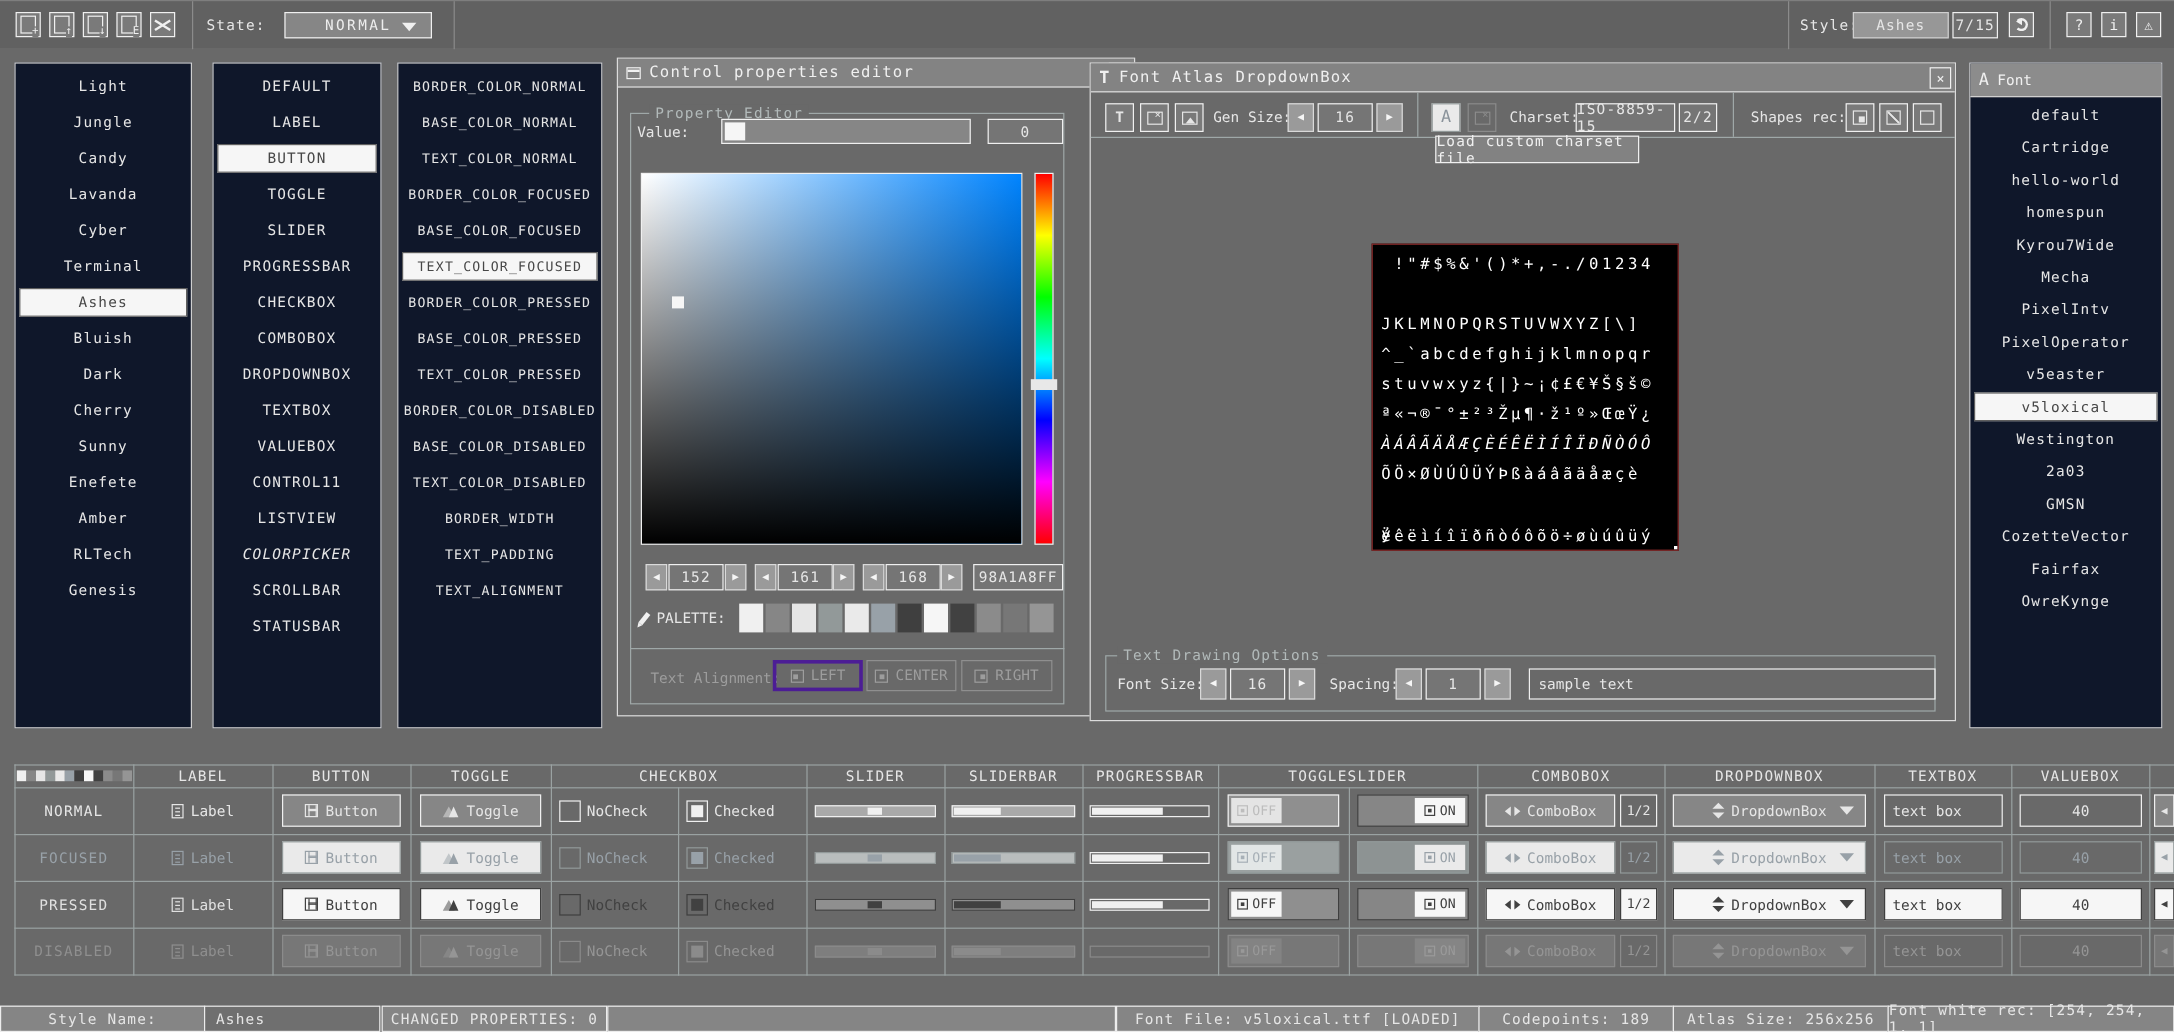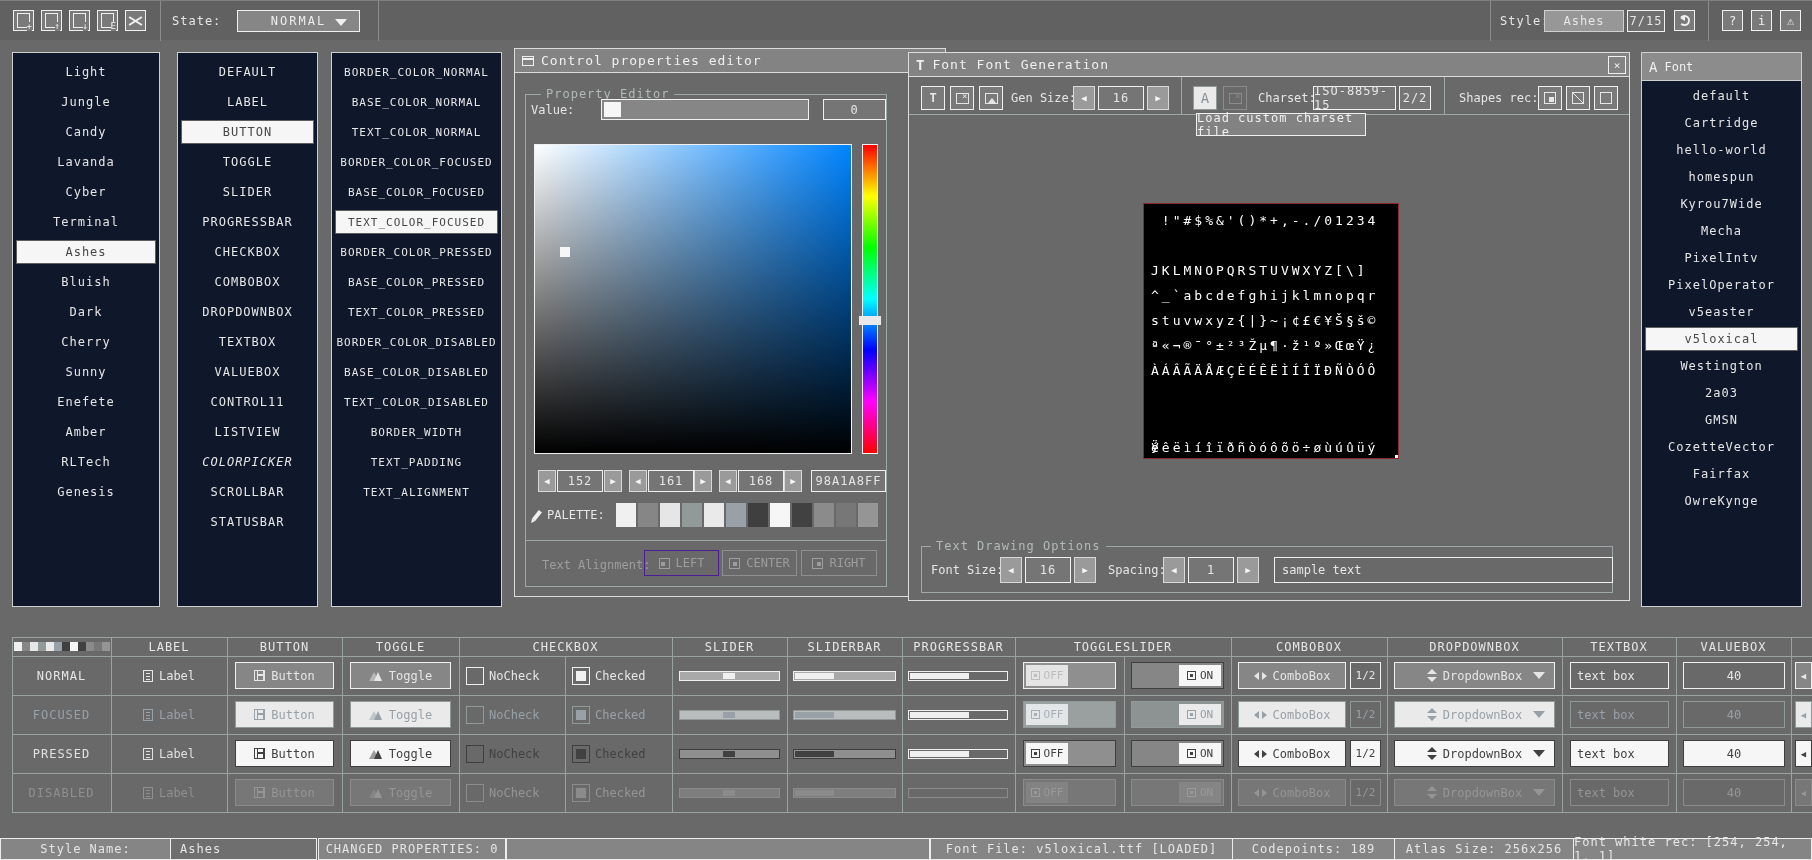--- a/index.html
+++ b/index.html
@@ -277,21 +277,21 @@
         <span style="width: 20px; height: 24px; background: rgb(246, 246, 246); display: inline-block;"></span>
         <span style="width: 20px; height: 24px; background: rgb(65, 65, 65); display: inline-block;"></span>
         <span style="width: 20px; height: 24px; background: rgb(139, 139, 139); display: inline-block;"></span>
         <span style="width: 20px; height: 24px; background: rgb(119, 119, 119); display: inline-block;"></span>
         <span style="width: 20px; height: 24px; background: rgb(149, 149, 149); display: inline-block;"></span>
       </div>
 
     <div class="hline" style="left:10px;top:491px;width:362px"></div>
 
     <div class="abs flexrow" style="left:27px;top:503px;height:26px;color:#9d9d9d">Text Alignment:</div>
-    <div class="abs flexrow" style="left:129px;top:501px;width:75px;height:26px;border:1px solid #4c1d95;color:#9d9d9d;justify-content:center">
+    <div class="abs flexrow" style="left:129px;top:501px;width:75px;height:26px;border:3px solid #4c1d95;color:#9d9d9d;justify-content:center">
       <span class="ic-al al-l">
           <i></i>
         </span>
       <span>LEFT</span>
     </div>
     <div class="abs flexrow" style="left:207px;top:501px;width:75px;height:26px;border:1px solid #8f8f8f;color:#9d9d9d;justify-content:center">
       <span class="ic-al al-c">
           <i></i>
         </span>
       <span>CENTER</span>
@@ -300,21 +300,21 @@
       <span class="ic-al al-r">
           <i></i>
         </span>
       <span>RIGHT</span>
     </div>
   </div>
 
   <div class="window" style="left:908px;top:52px;width:722px;height:549px">
     <div class="titlebar">
       <span style="font-size:14px;font-weight:bold">T</span>
-      <span>Font Font Generation</span>
+      <span>Font Atlas DropdownBox</span>
     </div>
     <div class="closebtn">×</div>
 
     <div class="abs flexrow" style="left:12px;top:33px;width:24px;height:24px;border:1px solid #f0f0f0;background:#7a7a7a;justify-content:center;font-weight:bold">T</div>
     <div class="abs flexrow" style="left:41px;top:33px;width:24px;height:24px;border:1px solid #f0f0f0;background:#7a7a7a;justify-content:center">
         <span class="ic-imgx"></span>
       </div>
     <div class="abs flexrow" style="left:70px;top:33px;width:24px;height:24px;border:1px solid #f0f0f0;background:#7a7a7a;justify-content:center">
         <span class="ic-img"></span>
       </div>
@@ -351,21 +351,22 @@
 
     <div class="tooltip" style="left:287px;top:60px;width:170px;height:23px">Load custom charset file</div>
 
     <div id="atlas" style="left:234px;top:150px;width:256px;height:256px">
       <div class="abs" style="right:0;bottom:0;width:3px;height:3px;background:#fff"></div>
     <div class="row" style="top: 4px;"> !"#$%&amp;'()*+,-./01234</div>
         <div class="row" style="top: 54px;">JKLMNOPQRSTUVWXYZ[\]</div>
         <div class="row" style="top: 79px;">^_`abcdefghijklmnopqr</div>
         <div class="row" style="top: 104px;">stuvwxyz{|}~¡¢£€¥Š§š©</div>
         <div class="row" style="top: 129px;">ª«¬®¯°±²³Žµ¶·ž¹º»ŒœŸ¿</div>
-        <div class="row" style="top: 154px;">ÀÁÂÃÄÅÆÇÈÉÊËÌÍÎÏÐÑÒÓÔ</div>
+        <div class="row" style="top: 154px; font-style: italic;">ÀÁÂÃÄÅÆÇÈÉÊËÌÍÎÏÐÑÒÓÔ</div>
+        <div class="row" style="top: 179px;">ÕÖ×ØÙÚÛÜÝÞßàáâãäåæçè</div>
         <div class="row" style="top: 204px; margin-top: 27px;">éêëìíîïðñòóôõö÷øùúûüý</div>
         <div class="row" style="top: 229px;">ÿ</div>
       </div>
 
     <div class="groupbox" style="left:12px;top:493px;width:692px;height:47px"></div>
     <div class="grouplabel" style="left:22px;top:486px">Text Drawing Options</div>
     <div class="abs flexrow" style="left:22px;top:504px;height:26px">Font Size:</div>
     <div class="sp-btn" style="left:91px;top:504px;width:22px;height:26px">◀</div>
     <div class="sp-val" style="left:116px;top:504px;width:46px;height:26px">
         <span>16</span>

